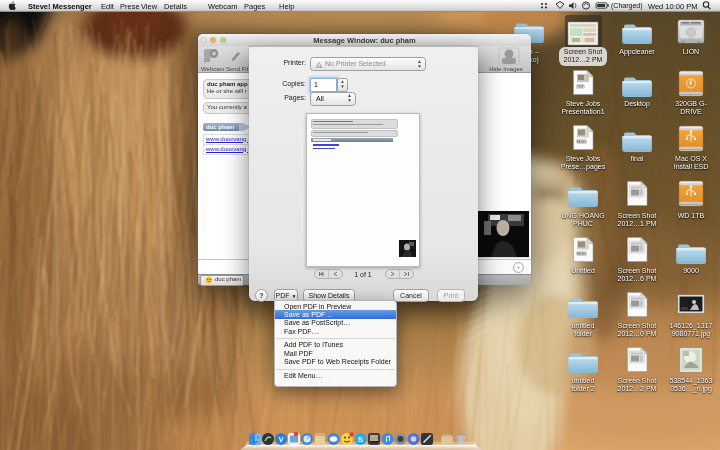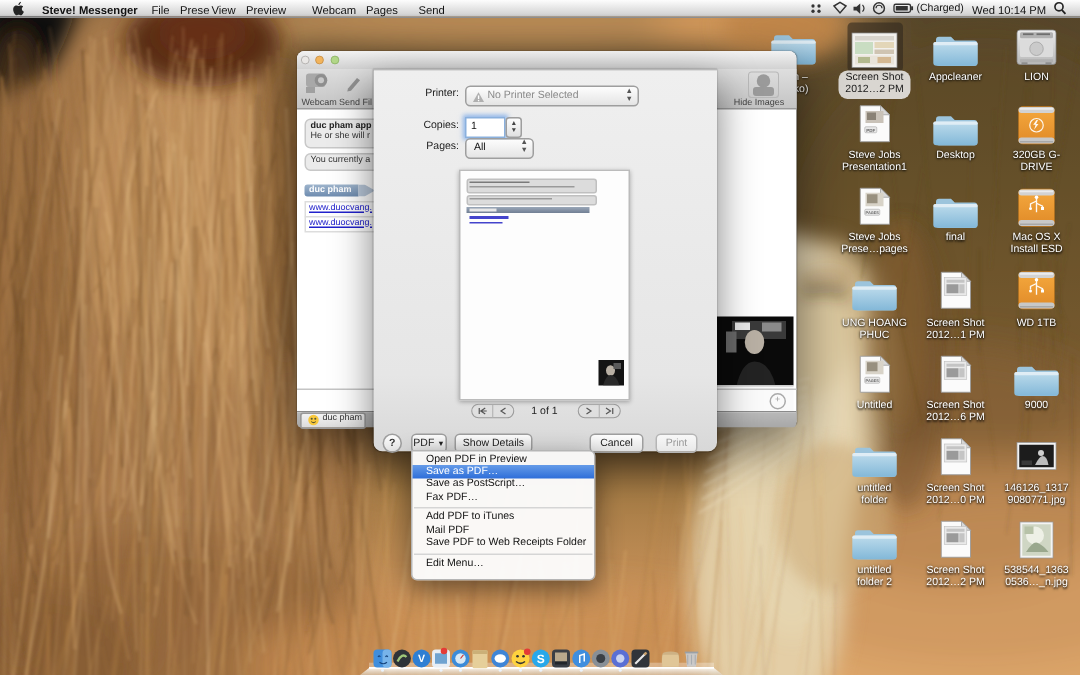--- a/index.html
+++ b/index.html
@@ -984,20 +984,21 @@
 <div style="position:absolute;left:646px;top:322.0px;width:90px;text-align:center;font-size:7px;line-height:8px;color:#fff;text-shadow:0 1px 1.5px rgba(0,0,0,0.9), 0 0 2px rgba(0,0,0,0.7);white-space:nowrap">146126_1317</div>
 <div style="position:absolute;left:646px;top:329.5px;width:90px;text-align:center;font-size:7px;line-height:8px;color:#fff;text-shadow:0 1px 1.5px rgba(0,0,0,0.9), 0 0 2px rgba(0,0,0,0.7);white-space:nowrap">9080771.jpg</div>
 <div style="position:absolute;left:538px;top:377.0px;width:90px;text-align:center;font-size:7px;line-height:8px;color:#fff;text-shadow:0 1px 1.5px rgba(0,0,0,0.9), 0 0 2px rgba(0,0,0,0.7);white-space:nowrap">untitled</div>
 <div style="position:absolute;left:538px;top:384.5px;width:90px;text-align:center;font-size:7px;line-height:8px;color:#fff;text-shadow:0 1px 1.5px rgba(0,0,0,0.9), 0 0 2px rgba(0,0,0,0.7);white-space:nowrap">folder 2</div>
 <div style="position:absolute;left:592px;top:377.0px;width:90px;text-align:center;font-size:7px;line-height:8px;color:#fff;text-shadow:0 1px 1.5px rgba(0,0,0,0.9), 0 0 2px rgba(0,0,0,0.7);white-space:nowrap">Screen Shot</div>
 <div style="position:absolute;left:592px;top:384.5px;width:90px;text-align:center;font-size:7px;line-height:8px;color:#fff;text-shadow:0 1px 1.5px rgba(0,0,0,0.9), 0 0 2px rgba(0,0,0,0.7);white-space:nowrap">2012…2 PM</div>
 <div style="position:absolute;left:646px;top:377.0px;width:90px;text-align:center;font-size:7px;line-height:8px;color:#fff;text-shadow:0 1px 1.5px rgba(0,0,0,0.9), 0 0 2px rgba(0,0,0,0.7);white-space:nowrap">538544_1363</div>
 <div style="position:absolute;left:646px;top:384.5px;width:90px;text-align:center;font-size:7px;line-height:8px;color:#fff;text-shadow:0 1px 1.5px rgba(0,0,0,0.9), 0 0 2px rgba(0,0,0,0.7);white-space:nowrap">0536…_n.jpg</div>
 <div style="position:absolute;left:198px;top:33.5px;width:333px;height:250.5px;border-radius:5px 5px 3px 3px;background:#fff;box-shadow:0 12px 34px rgba(0,0,0,0.55), 0 0 1px rgba(0,0,0,0.6)">
 <div style="position:absolute;left:0;top:0;width:100%;height:12px;border-radius:5px 5px 0 0;background:linear-gradient(#f2f2f2,#d2d2d2);border-bottom:1px solid #a8a8a8"></div>
+<div style="position:absolute;left:0;top:2.2px;width:100%;text-align:center;font-size:7.5px;color:#3a3a3a;font-weight:bold">Message Window: duc pham</div>
 <svg width="40" height="12" style="position:absolute;left:0px;top:0px">
 <circle cx="5.5" cy="6" r="2.6" fill="#e9e7e5" stroke="#b0aeac" stroke-width="0.6"></circle>
 <circle cx="15" cy="6" r="2.6" fill="#f2b45c" stroke="#c9924a" stroke-width="0.6"></circle>
 <circle cx="25.3" cy="6" r="2.6" fill="#b2d788" stroke="#8fb468" stroke-width="0.6"></circle>
 </svg>
 <div style="position:absolute;left:0;top:12.5px;width:100%;height:25.5px;background:linear-gradient(#dedede,#c4c4c4);border-bottom:1px solid #9a9a9a"></div>
 <svg width="333" height="26" style="position:absolute;left:0;top:12.5px">
 <g fill="#9a9a9a">
 <rect x="6" y="3" width="13" height="9" rx="2" fill="#a8a8a8"></rect>
 <circle cx="16" cy="7.5" r="4.2" fill="#8e8e8e"></circle>
@@ -1183,42 +1184,42 @@
 <circle cx="111" cy="18.8" r="1" fill="#eaf4ff" opacity="0.95"></circle>
 <circle cx="124.5" cy="18.8" r="1" fill="#eaf4ff" opacity="0.95"></circle>
 <circle cx="151.5" cy="18.8" r="1" fill="#eaf4ff" opacity="0.95"></circle>
 <circle cx="177.5" cy="18.8" r="1" fill="#eaf4ff" opacity="0.95"></circle>
 </svg>
 <div style="position:absolute;left:0;top:0;width:720px;height:11px;background:linear-gradient(#fdfdfd,#d5d5d5 85%,#c2c2c2);border-bottom:1px solid #8e8e8e">
 <svg width="16" height="11" style="position:absolute;left:5px;top:0">
         <path d="M9.2,2.1 c0.5,-0.6 0.9,-1 0.8,-1.6 c-0.6,0.1 -1.1,0.4 -1.4,0.9 c-0.3,0.4 -0.6,1 -0.5,1.5 c0.6,0 1,-0.4 1.1,-0.8 z M10.6,5.9 c0,-1.2 1,-1.7 1,-1.8 c-0.5,-0.8 -1.4,-0.9 -1.7,-0.9 c-0.7,0 -1.4,0.4 -1.7,0.4 c-0.4,0 -1,-0.4 -1.6,-0.4 c-0.8,0 -1.6,0.5 -2,1.2 c-0.9,1.5 -0.2,3.7 0.6,4.9 c0.4,0.6 0.9,1.2 1.5,1.2 c0.6,0 0.8,-0.4 1.6,-0.4 c0.7,0 0.9,0.4 1.6,0.4 c0.7,0 1.1,-0.6 1.5,-1.2 c0.5,-0.7 0.7,-1.3 0.7,-1.4 c0,0 -1.4,-0.5 -1.5,-2z" fill="#242424" transform="scale(0.9) translate(0,0.8)"></path>
       </svg>
 <div class="mi" style="left:28px;font-weight:bold">Steve! Messenger</div>
-<div class="mi" style="left:101px">File</div>
+<div class="mi" style="left:101px">Edit</div>
 <div class="mi" style="left:120px">Prese</div>
 <div class="mi" style="left:141px">View</div>
-<div class="mi" style="left:164px">Preview</div>
+<div class="mi" style="left:164px">Details</div>
 <div class="mi" style="left:208px">Webcam</div>
 <div class="mi" style="left:244px">Pages</div>
-<div class="mi" style="left:279px">Send</div>
+<div class="mi" style="left:279px">Help</div>
 <svg width="180" height="11" style="position:absolute;left:538px;top:0">
 <g fill="#333">
 <circle cx="4" cy="4" r="1.1"></circle>
           <circle cx="8" cy="4" r="1.1"></circle>
           <circle cx="4" cy="7.5" r="1.1"></circle>
           <circle cx="8" cy="7.5" r="1.1"></circle>
 <path d="M18,4 l4,-2.4 4,2.4 -4,4.6 z" fill="none" stroke="#333" stroke-width="1"></path>
 <path d="M31,4.5 h2 l2.5,-2.2 v7 L33,7 h-2 z"></path>
 <path d="M37,3.2 q2,2.3 0,4.6" stroke="#333" stroke-width="0.8" fill="none"></path>
 <circle cx="48" cy="5.5" r="3.6" fill="none" stroke="#333" stroke-width="1"></circle>
 <path d="M46,5.5 a2,2 0 0 1 4,0" fill="none" stroke="#333" stroke-width="0.8"></path>
 <rect x="58" y="2.8" width="11" height="5.4" rx="1.2" fill="none" stroke="#333" stroke-width="0.9"></rect>
 <rect x="59.2" y="4" width="8" height="3" fill="#333"></rect>
 <rect x="69.4" y="4.2" width="1.3" height="2.6" fill="#333"></rect>
 </g>
 </svg>
 <div class="mi" style="left:611px;font-size:7px">(Charged)</div>
-<div class="mi" style="left:648px;font-size:7.5px">Wed 10:14 PM</div>
+<div class="mi" style="left:648px;font-size:7.5px">Wed 10:00 PM</div>
 <svg width="12" height="11" style="position:absolute;left:701px;top:0">
         <circle cx="5" cy="4.5" r="2.7" fill="none" stroke="#222" stroke-width="1.1"></circle>
         <path d="M7,6.7 l2.3,2.5" stroke="#222" stroke-width="1.2"></path>
       </svg>
 </div>
 </div>
 </body></html>

